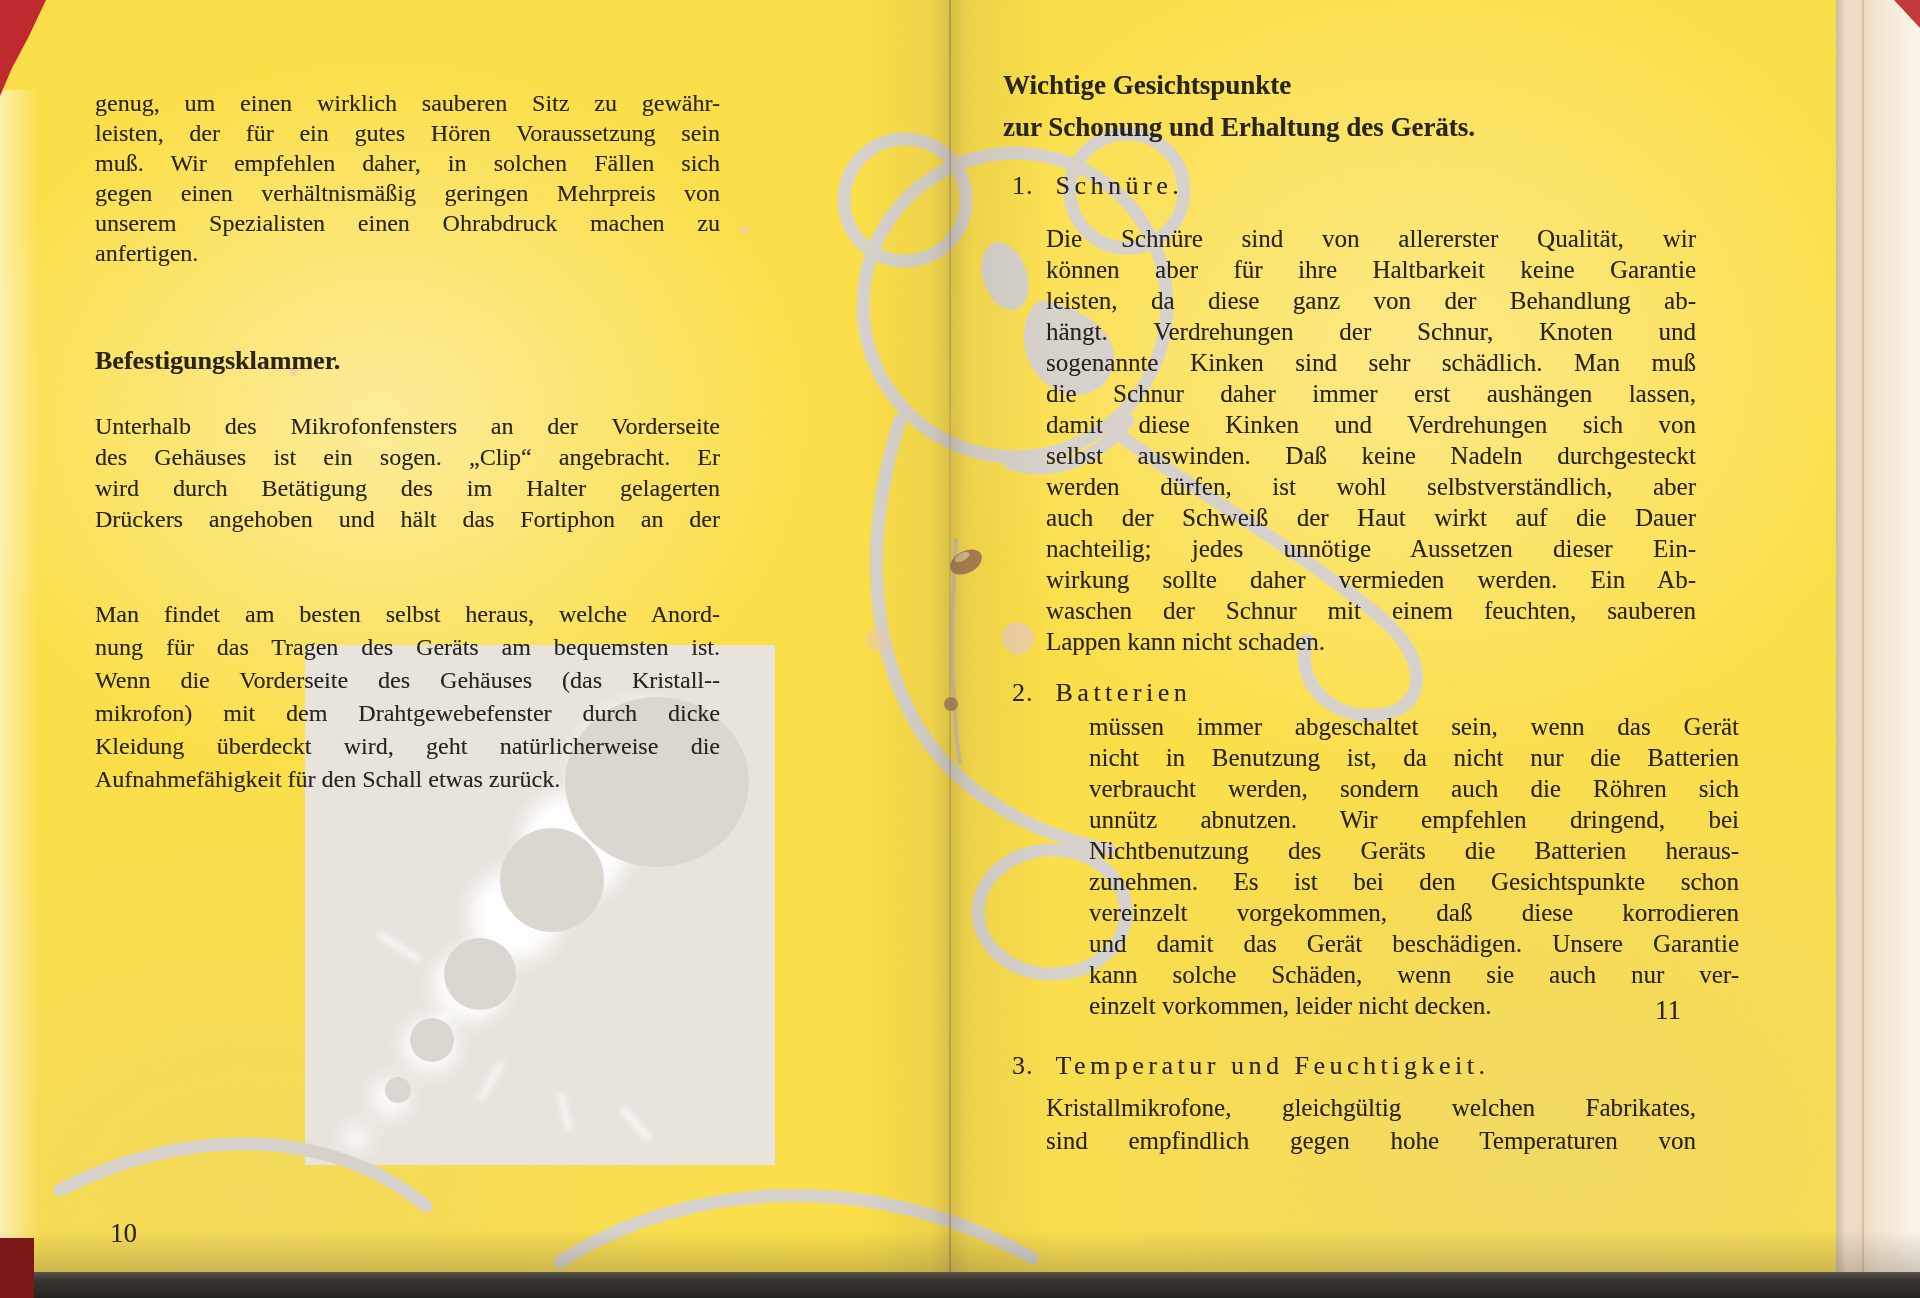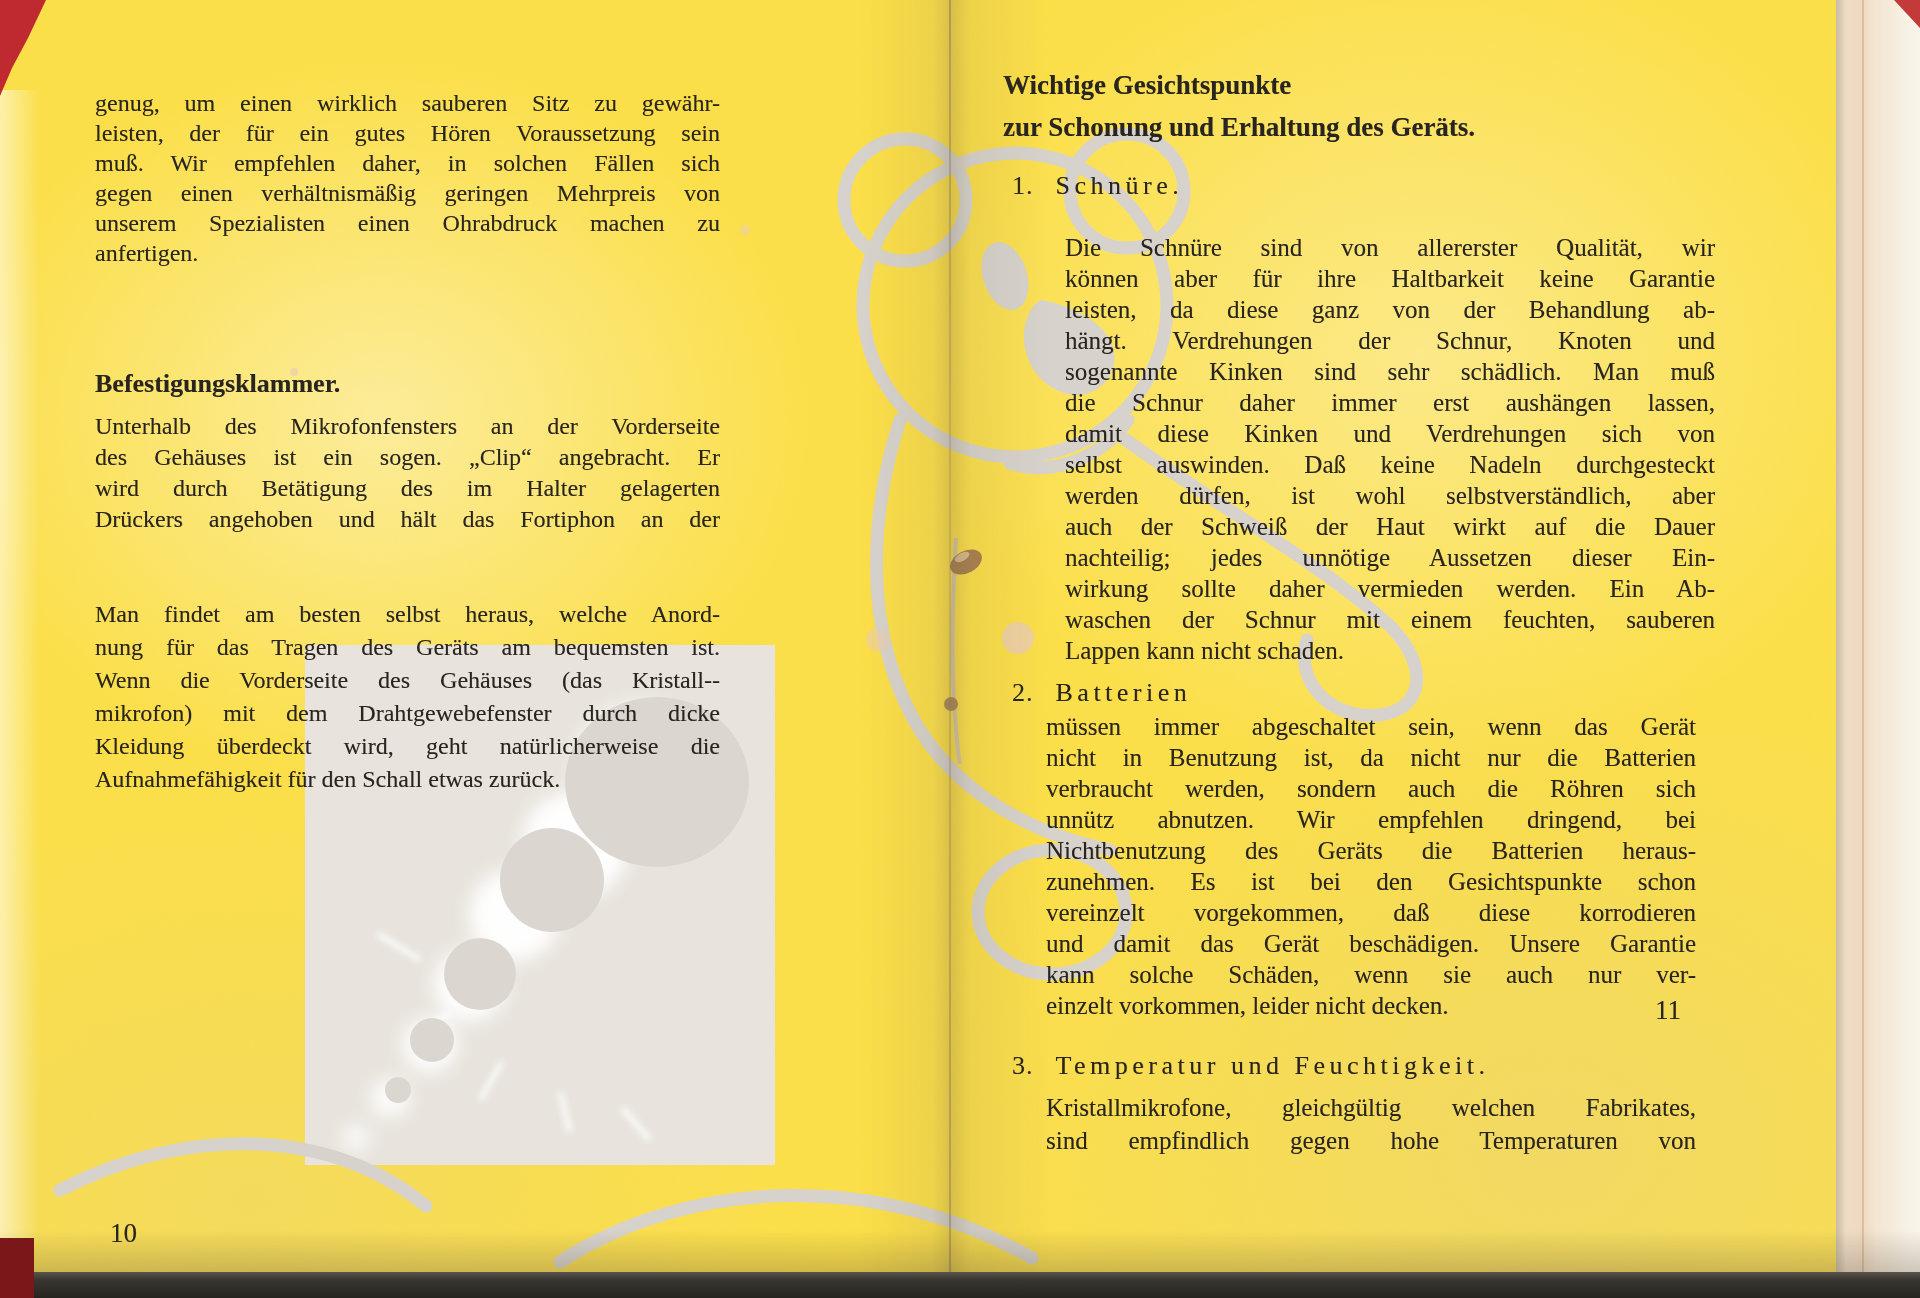--- a/index.html
+++ b/index.html
@@ -50,29 +50,29 @@
   
   .wm{position:absolute; left:0; top:0; pointer-events:none;}
   
   .page-text{position:absolute; color:#28241f; text-shadow:.3px .4px 0 rgba(40,34,28,.3);}
   .tline{text-align:justify; text-align-last:justify;}
   .tline.lastline{text-align-last:left;}
   .lp-body{font-size:24px; line-height:30px; width:625px; left:95px;}
   #lp-p1{top:88px;}
   #lp-p2{top:411px; line-height:31px;}
   #lp-p3{top:598px; line-height:33px;}
-  #lp-heading{left:95px; top:346px; font-size:26px; font-weight:bold;margin-top:23px;}
+  #lp-heading{left:95px; top:346px; font-size:26px; font-weight:bold;}
   #lp-number{left:110px; top:1218px; font-size:27px;}
   #rp-heading{left:1003px; top:64px; font-size:27px; font-weight:bold; line-height:42px; width:700px;}
   .sec-head{position:absolute; left:1012px; font-size:26px; white-space:nowrap;}
   .sec-num{letter-spacing:1px;}
   .sec-title{letter-spacing:4.5px; margin-left:22px;}
   .rp-body{font-size:25px; line-height:31px; width:650px; left:1046px;}
-  #sec1-head{top:171px;} #sec1-body{top:232px;margin-left:19px;}
-  #sec2-head{top:678px;} #sec2-body{top:711px;}
+  #sec1-head{top:171px;} #sec1-body{top:223px;}
+  #sec2-head{top:678px;} #sec2-body{top:711px;margin-left:43px;}
   #sec3-head{top:1051px;} #sec3-body{top:1091px; line-height:33px;}
   #rp-number{left:1655px; top:995px; font-size:27px;text-align:center;}
 </style>
 </head>
 <body>
 
 <div class="scan">
 
   <div class="tone"></div>
 

